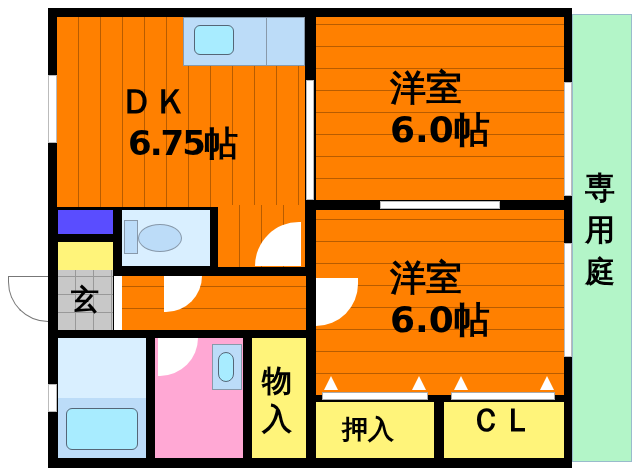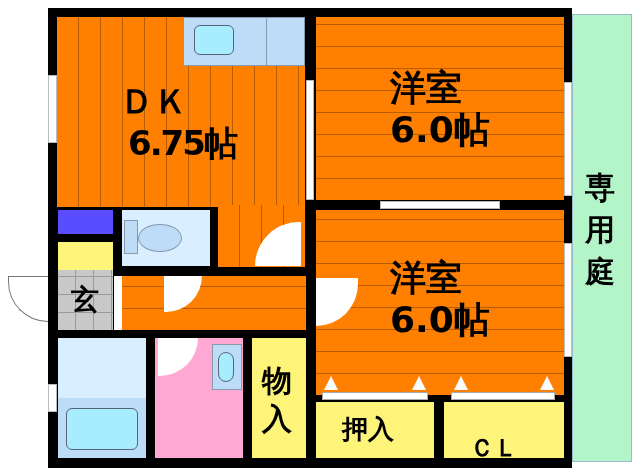--- a/index.html
+++ b/index.html
@@ -44,21 +44,21 @@
 <div class="tri" style="left:412px;top:376px;"></div>
 <div class="tri" style="left:454px;top:376px;"></div>
 <div class="tri" style="left:540px;top:376px;"></div>
 <div class="abs" style="left:322px;top:392px;width:106px;height:8px;background:#fff;border:1px solid #aaa;"></div>
 <div class="abs" style="left:451px;top:392px;width:104px;height:8px;background:#fff;border:1px solid #aaa;"></div>
 
 <div class="abs" style="left:316px;top:402px;width:118px;height:56px;background:#fff47a;"></div>
 <div class="label" style="left:342px;top:416px;font-size:26px;">押入</div>
 
 <div class="abs" style="left:444px;top:402px;width:120px;height:56px;background:#fff47a;"></div>
-<div class="label" style="left:470px;top:436px;font-size:24px;">ＣＬ</div>
+<div class="label" style="left:470px;top:404px;font-size:32px;">ＣＬ</div>
 
 <div class="abs orange-h" style="left:122px;top:276px;width:184px;height:54px;"></div>
 <div class="abs" style="left:114px;top:276px;width:8px;height:54px;background:#fff;"></div>
 
 <div class="abs" style="left:58px;top:210px;width:55px;height:24px;background:#5a4dff;"></div>
 <div class="abs" style="left:58px;top:242px;width:55px;height:28px;background:#fff47a;"></div>
 <div class="abs" style="left:58px;top:270px;width:55px;height:60px;background-color:#c8c8c8;background-image:repeating-linear-gradient(90deg,transparent 0,transparent 17px,#999 17px,#999 18px),repeating-linear-gradient(0deg,transparent 0,transparent 17px,#999 17px,#999 18px);"></div>
 <div class="label" style="left:71px;top:286px;font-size:28px;">玄</div>
 
 <div class="abs" style="left:8px;top:276px;width:40px;height:46px;background:#fff;border-top:1px solid #777;border-bottom-left-radius:46px;border-left:1px solid #777;border-bottom:1px solid #777;"></div>

